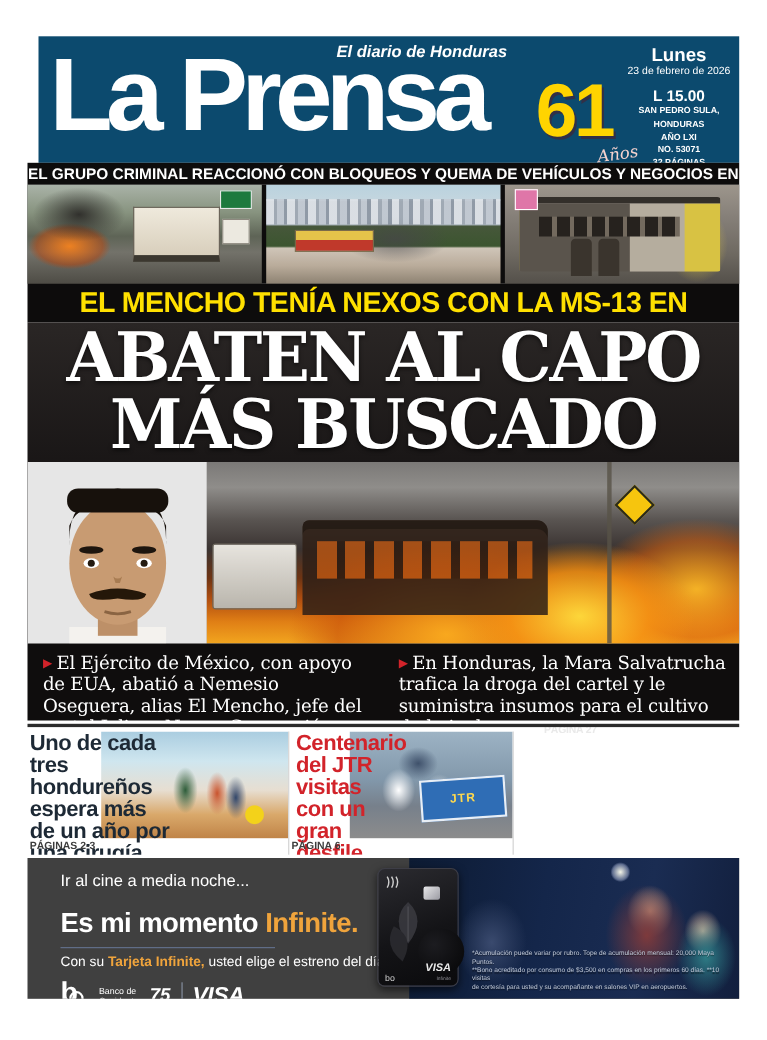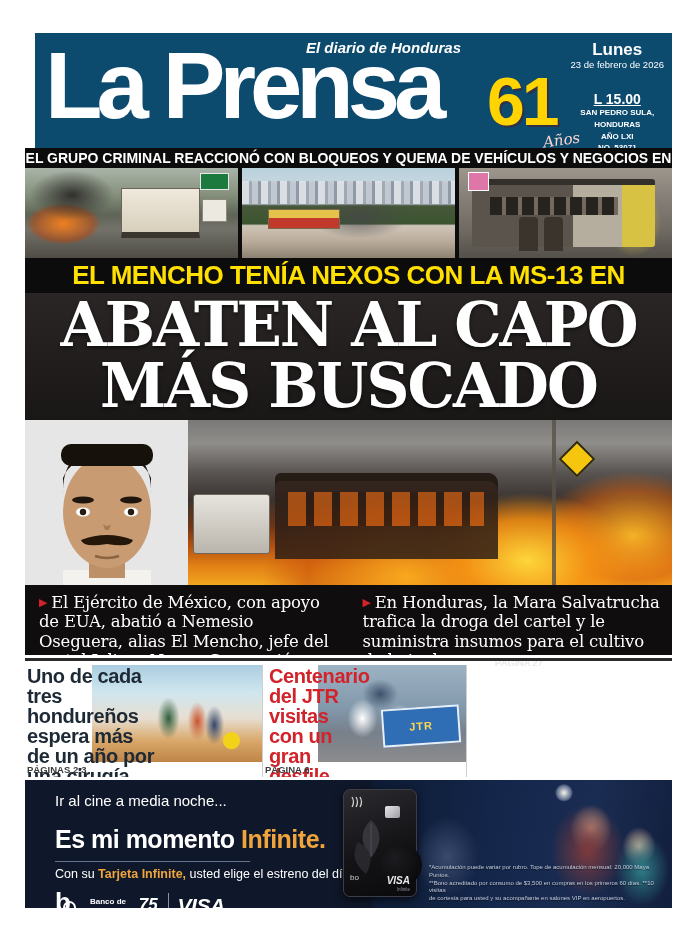--- a/index.html
+++ b/index.html
@@ -12,21 +12,21 @@
     color:#fff; font-style:italic; font-weight:bold; font-size:15px; }
   .logo-title { position:absolute; left:10px; top:8px; color:#fff; font-weight:bold;
     font-size:94px; line-height:.95; letter-spacing:-6px; }
   .logo-61 { position:absolute; left:452px; top:34px; color:#ffd400; font-weight:bold;
     font-size:68px; line-height:1; letter-spacing:-3px; text-shadow:2px 2px 0 rgba(120,0,0,.35); }
   .logo-anios { position:absolute; left:508px; top:98px; color:#f6d3cf; font-family:"DejaVu Serif",serif;
     font-style:italic; font-size:15px; transform:rotate(-8deg); }
   .issue-info { position:absolute; right:8px; top:8px; text-align:center; color:#fff; }
   .issue-day { font-weight:bold; font-size:17px; line-height:1; }
   .issue-date { font-size:9.5px; margin-top:1px; }
-  .issue-price { font-weight:bold; font-size:14px; margin-top:22px; line-height:1.1;text-decoration:underline; }
+  .issue-price { font-weight:bold; font-size:14px; margin-top:10px; line-height:1.1; }
   .issue-small { font-weight:bold; font-size:8px; line-height:1.45; }
 
   
   .kicker { position:absolute; left:25px; right:25px; top:148px; height:20px; background:#0d0c0c;
     color:#fff; font-weight:bold; font-size:14px; text-align:center; line-height:20px; letter-spacing:0; }
 
   
   .photostrip { position:absolute; left:25px; right:25px; top:168px; height:90px; background:#0d0c0c;
     display:flex; gap:4px; }
   .pstrip { flex:1; position:relative; overflow:hidden; }
@@ -128,53 +128,53 @@
   .st-page { position:absolute; left:2px; bottom:2px; font-weight:bold; font-size:9.5px; color:#3c3c3c; z-index:2; }
   .st3-pages { font-size:8.5px; font-weight:bold; color:#e9e9e9; letter-spacing:0; }
   .score { position:absolute; right:6px; bottom:2px; color:#ffd400; font-weight:bold; font-size:23px;
     text-shadow:0 1px 3px rgba(0,0,0,.9); z-index:3; }
   .crest { position:absolute; bottom:8px; width:17px; height:17px; border-radius:50%; z-index:2;
     border:1px solid #dfe6ee; }
   .crest1 { right:66px; background:radial-gradient(circle at 40% 40%, #fff 0 30%, #1d3f8c 31% 100%); }
   .crest2 { right:46px; background:radial-gradient(circle at 50% 50%, #9fc4e8 0 35%, #274ea0 36% 100%); }
 
   
-  .ad { position:absolute; left:25px; right:25px; top:780px; height:128px; background:#0f172a; overflow:hidden; }
+  .ad { position:absolute; left:25px; right:25px; top:780px; height:128px; background:#404040; overflow:hidden; }
   .ad-photo { position:absolute; right:0; top:0; bottom:0; width:300px; background:
     radial-gradient(circle 12px at 64% 10%, rgba(255,255,240,.95), rgba(200,210,240,.4) 60%, transparent 75%),
     radial-gradient(ellipse 50px 62px at 72% 55%, #7e3a3c, transparent 75%),
     radial-gradient(ellipse 36px 48px at 90% 70%, #2e7d86, transparent 75%),
     radial-gradient(ellipse 30px 34px at 73% 38%, #caa58c, transparent 70%),
     radial-gradient(ellipse 24px 28px at 89% 52%, #d8b49a, transparent 70%),
     radial-gradient(ellipse 40px 50px at 25% 60%, #3a4a6e, transparent 80%),
     linear-gradient(100deg,#0d1b33 0%, #14264a 40%, #1a2c52 70%, #121f3d 100%); }
   .ad-text { position:absolute; left:30px; top:12px; z-index:2; color:#fff; }
   .ad-line1 { font-size:15px; }
   .ad-line2 { font-size:25px; font-weight:bold; margin-top:16px; letter-spacing:-.5px; }
   .orange { color:#f0a43c; }
   .ad-div { width:195px; height:1px; background:#64738f; margin:7px 0 5px; }
   .ad-line3 { font-size:12.5px; font-weight:bold; }
   .ad-line3 .plain { font-weight:normal; }
   .ad-logos { display:flex; align-items:center; gap:9px; margin-top:12px; }
   .bo-logo { position:relative; width:26px; height:26px; }
   .bo-b { position:absolute; left:0; top:-6px; color:#fff; font-weight:bold; font-size:26px; }
   .bo-ring { position:absolute; left:8px; top:8px; width:13px; height:13px; border:2.5px solid #fff; border-radius:50%; }
-  .bank-name { color:#fff; font-size:8px; font-weight:bold; line-height:1.15; }
+  .bank-name { color:#fff; font-size:8px; font-weight:normal; line-height:1.15; }
   .l75 { color:#fff; font-weight:bold; font-size:17px; font-style:italic; border-bottom:1.5px solid #8fa0bd; line-height:1; padding:0 1px 2px; }
   .vdiv { width:1px; height:26px; background:#8a93a5; }
   .visa { color:#fff; font-weight:bold; font-style:italic; font-size:21px; letter-spacing:-.5px; }
   .fineprint { position:absolute; right:8px; bottom:5px; width:235px; z-index:3;
     color:#c3ccdc; font-size:6px; line-height:1.3; text-shadow:0 1px 1px rgba(0,0,0,.6); }
   .card { position:absolute; left:318px; top:9px; width:74px; height:108px; z-index:2;
     background:linear-gradient(160deg,#2b2b30 0%,#141417 55%,#0a0a0c 100%);
     border:1px solid #3d3d46; border-radius:7px; box-shadow:0 3px 8px rgba(0,0,0,.6); }
   .card .nfc { position:absolute; left:6px; top:6px; }
   .chip { position:absolute; right:16px; top:16px; width:15px; height:12px; border-radius:2px;
     background:linear-gradient(135deg,#e8e8ea,#9a9aa2); }
-  .card-bo { position:absolute; left:6px; bottom:14px; color:#cfcfcf; font-weight:normal; font-size:8px;margin-top:37px; }
+  .card-bo { position:absolute; left:6px; bottom:2px; color:#cfcfcf; font-weight:normal; font-size:8px;margin-top:37px; }
   .card-visa { position:absolute; right:6px; bottom:10px; color:#e9e9e9; font-weight:bold; font-style:italic; font-size:10px; }
   .card-tier { position:absolute; right:6px; bottom:4px; color:#8d8d94; font-size:4.5px; }
   .leaf { position:absolute; left:4px; top:28px; opacity:.85; }
   .card-circle { position:absolute; right:-6px; bottom:10px; width:42px; height:42px; border-radius:50%;
     background:radial-gradient(circle at 35% 35%, #1c1c20, #050506); }
 </style>
 </head>
 <body>
 
 <div class="page">

